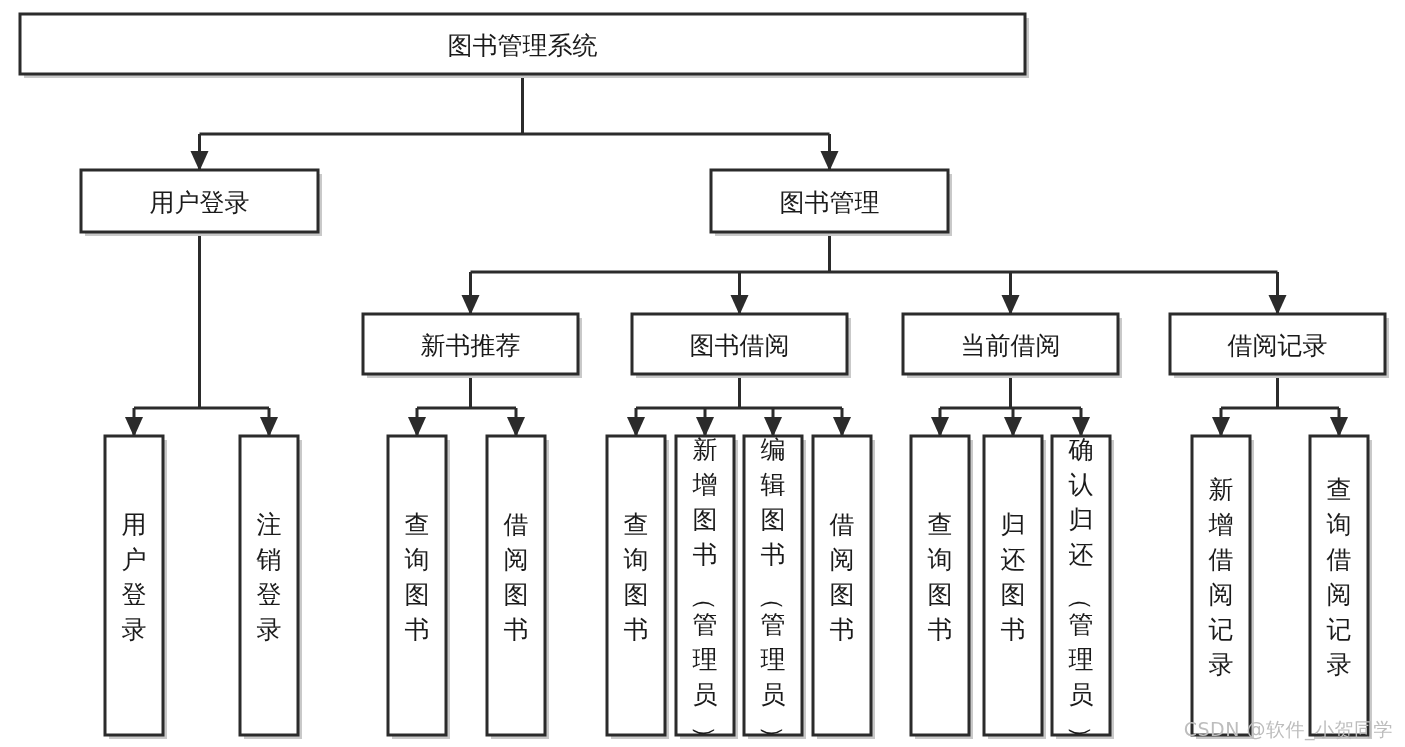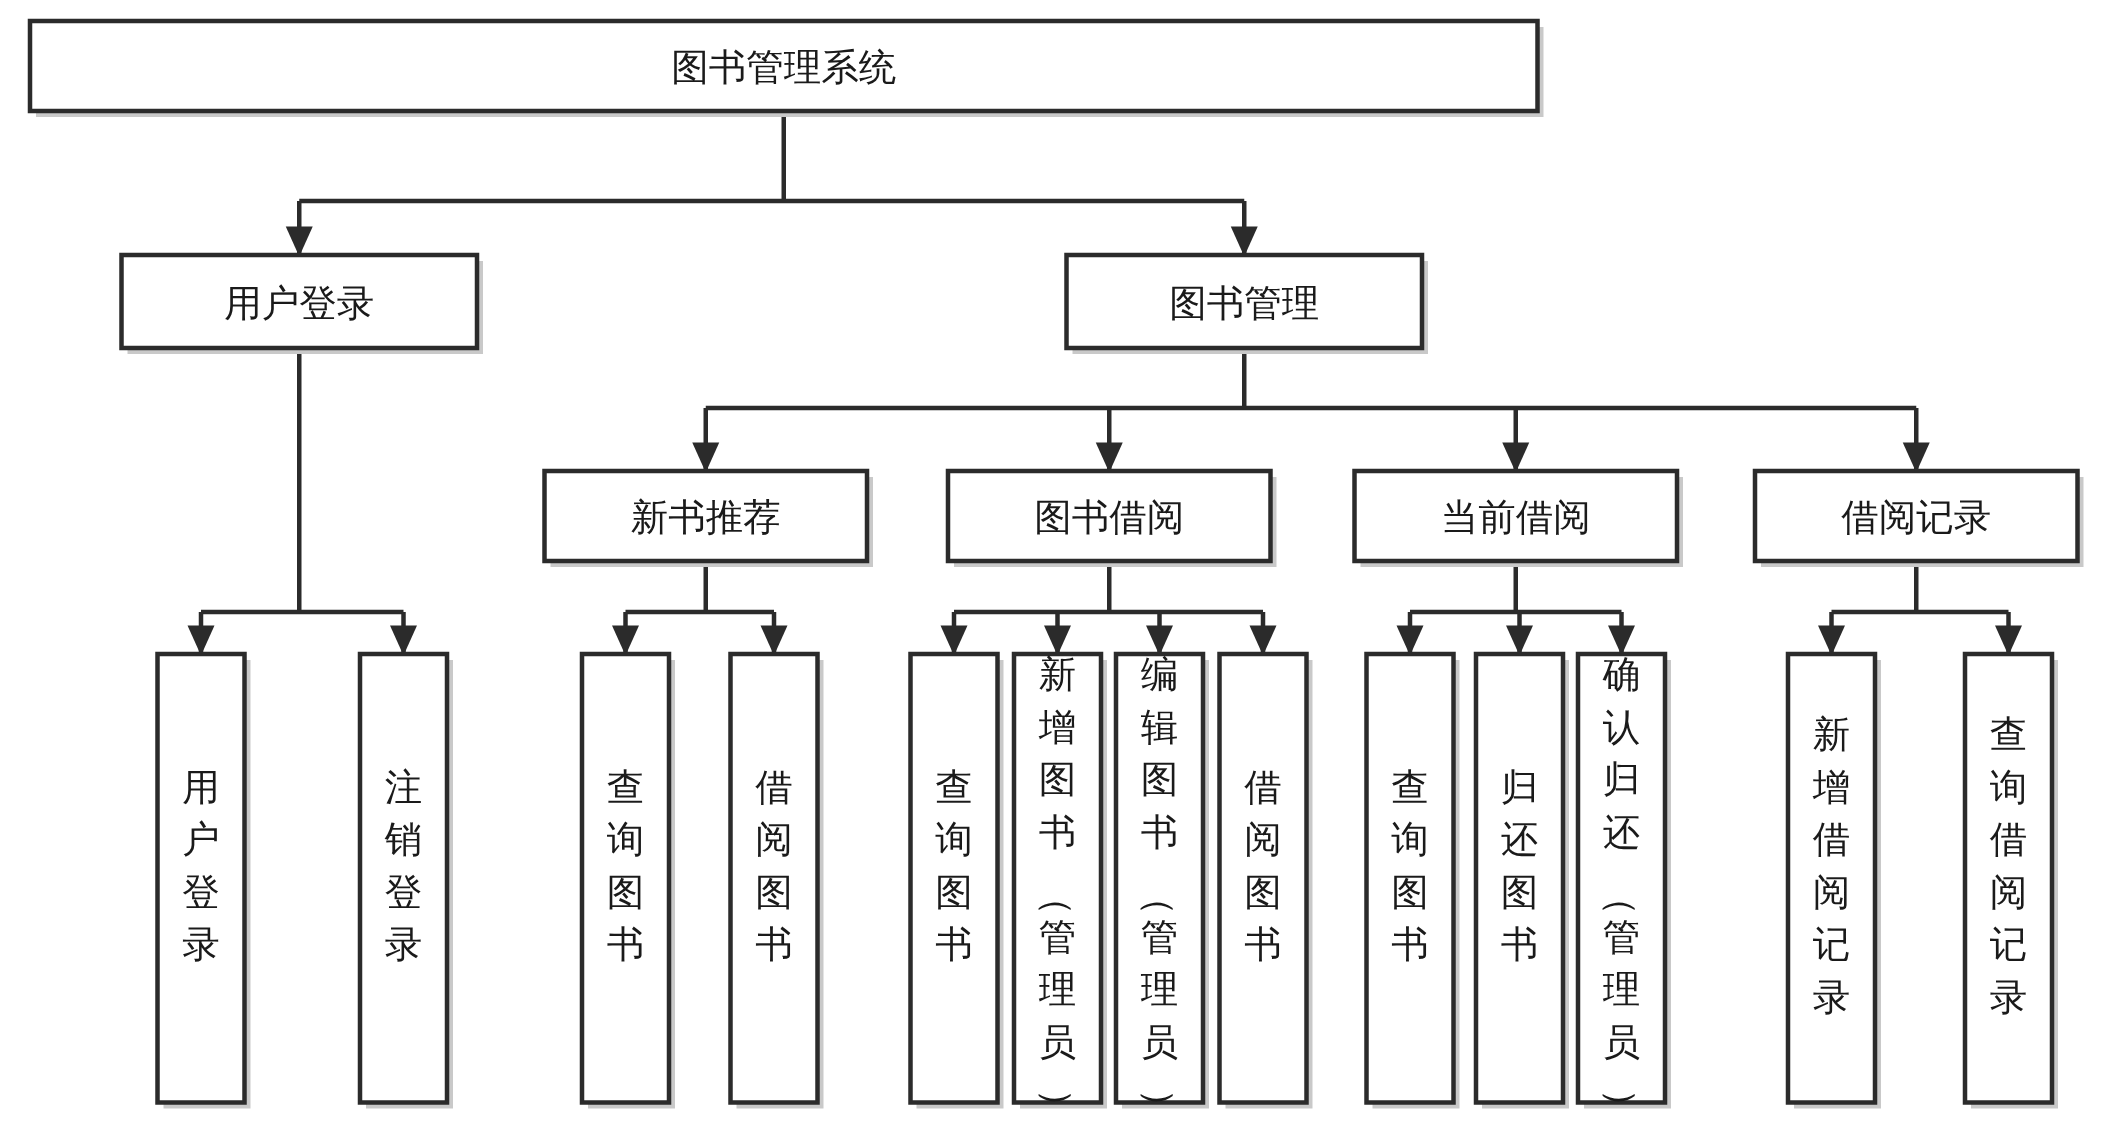--- a/index.html
+++ b/index.html
@@ -243,13 +243,14 @@
           <rect x="1192" y="436" width="58" height="299" class="node-rect"></rect>
           <text x="1221" y="498" class="node-label-v"><tspan x="1221" dy="0">新</tspan><tspan x="1221" dy="35">增</tspan><tspan x="1221" dy="35">借</tspan><tspan x="1221" dy="35">阅</tspan><tspan x="1221" dy="35">记</tspan><tspan x="1221" dy="35">录</tspan></text>
         </g>
         <g>
           <rect x="1314" y="440" width="58" height="299" class="node-shadow"></rect>
           <rect x="1310" y="436" width="58" height="299" class="node-rect"></rect>
           <text x="1339" y="498" class="node-label-v"><tspan x="1339" dy="0">查</tspan><tspan x="1339" dy="35">询</tspan><tspan x="1339" dy="35">借</tspan><tspan x="1339" dy="35">阅</tspan><tspan x="1339" dy="35">记</tspan><tspan x="1339" dy="35">录</tspan></text>
         </g>
       </g>
   </svg>
+  <div class="watermark">CSDN @软件_小贺同学</div>
 </div>
 
 </body></html>

